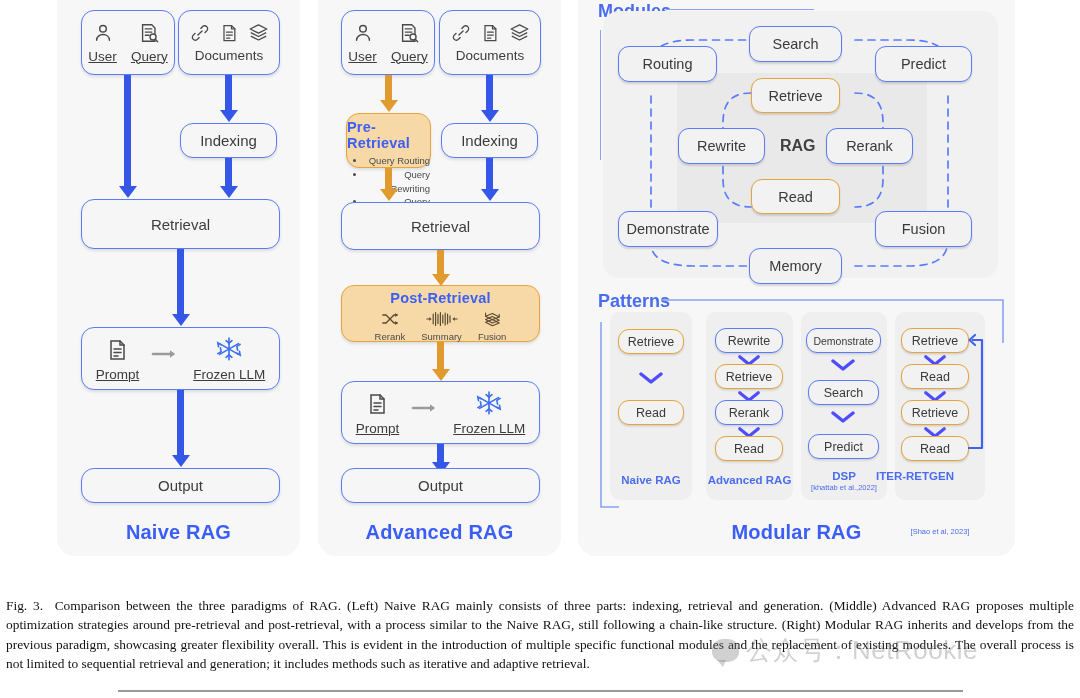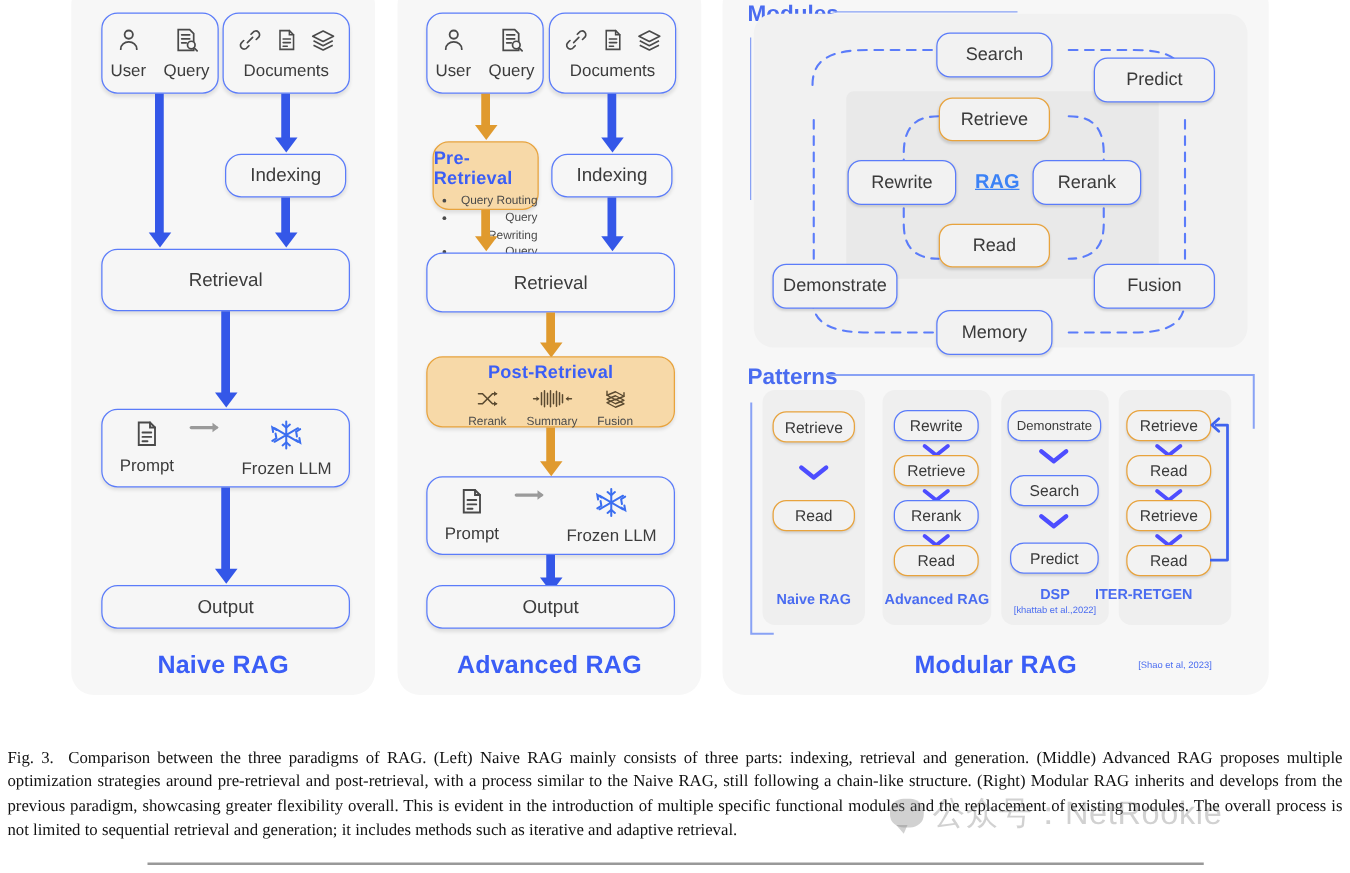--- a/index.html
+++ b/index.html
@@ -45,21 +45,21 @@
   .arrow-v { position:absolute; background:#3457e8; width:7px; }
   .arrow-v.orange { background:#e09a2e; }
   .arrow-head {
     position:absolute; width:0; height:0;
     border-left:9px solid transparent; border-right:9px solid transparent;
     border-top:12px solid #3457e8;
   }
   .arrow-head.orange { border-top-color:#e09a2e; }
 
   
-  .icon-row { display:flex; gap:14px; }
+  .icon-row { display:flex; align-items:flex-end; gap:14px;text-decoration:underline; }
   .icon-cell { display:flex; flex-direction:column; align-items:center; gap:2px; }
   .icon-label { font-size:13.5px; color:#3c3c3c; }
   .icons-only { display:flex; align-items:center; gap:9px; }
 
   
   .tan-title {
     color:#3b5ef6; font-weight:bold; font-size:14.5px; margin-bottom:3px;
     letter-spacing:.2px;
   }
   .tan-list { font-size:9.5px; color:#4a4a4a; line-height:1.45; padding-left:2px;}
@@ -74,21 +74,21 @@
   }
   .sub-rule { position:absolute; border-top:1.4px solid #89a2f5; }
   .sub-vline { position:absolute; border-left:1.4px solid #89a2f5; }
   .modules-bg {
     position:absolute; background:#f1f1f1; border-radius:16px;
   }
   .rag-core-bg {
     position:absolute; background:#e9e9e9; border-radius:6px;
   }
   .rag-label {
-    position:absolute; color:#3b82f6; font-weight:bold; font-size:16px;text-decoration:underline;
+    position:absolute; color:#404040; font-weight:bold; font-size:16px;
   }
   .pat-col {
     position:absolute; background:#efefef; border-radius:10px;
   }
   .pat-name {
     position:absolute; width:100%; text-align:center;
     color:#4a6cf0; font-weight:bold; font-size:11.5px;
   }
   .pat-cite {
     position:absolute; width:100%; text-align:center;
@@ -445,20 +445,23 @@
       <path d="M252 255 L304 255 C332 255, 345 248, 345 228"></path>
 
       <path d="M148 82 C128 82, 120 92, 120 112 L120 168 C120 186, 128 196, 148 196"></path>
       <path d="M252 82 C272 82, 280 92, 280 112 L280 168 C280 186, 272 196, 252 196"></path>
     </g>
   </svg>
 
   <div class="node" style="left:749px; top:26px; width:93px; height:36px;">
     <span>Search</span>
   </div>
+  <div class="node" style="left:618px; top:46px; width:99px; height:36px;">
+    <span>Routing</span>
+  </div>
   <div class="node" style="left:875px; top:46px; width:97px; height:36px;">
     <span>Predict</span>
   </div>
   <div class="node orange" style="left:751px; top:78px; width:89px; height:35px;">
     <span>Retrieve</span>
   </div>
   <div class="node" style="left:678px; top:128px; width:87px; height:36px;">
     <span>Rewrite</span>
   </div>
   <div class="node" style="left:826px; top:128px; width:87px; height:36px;">

